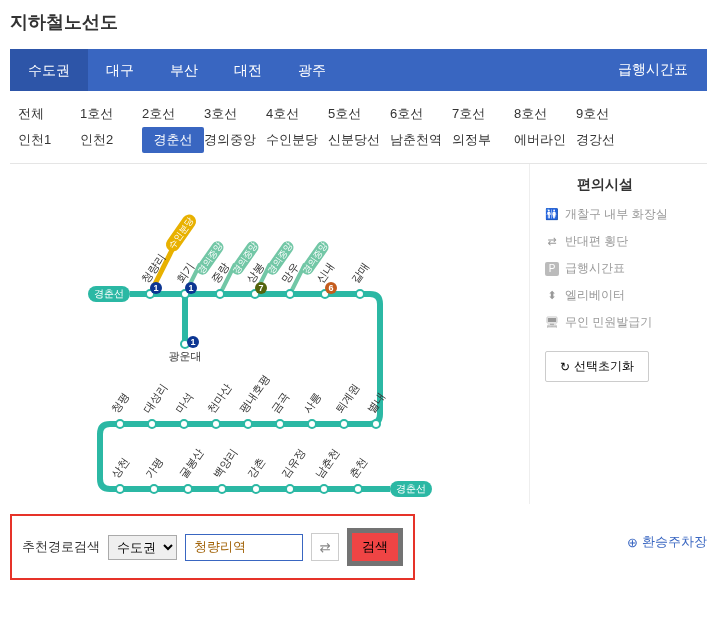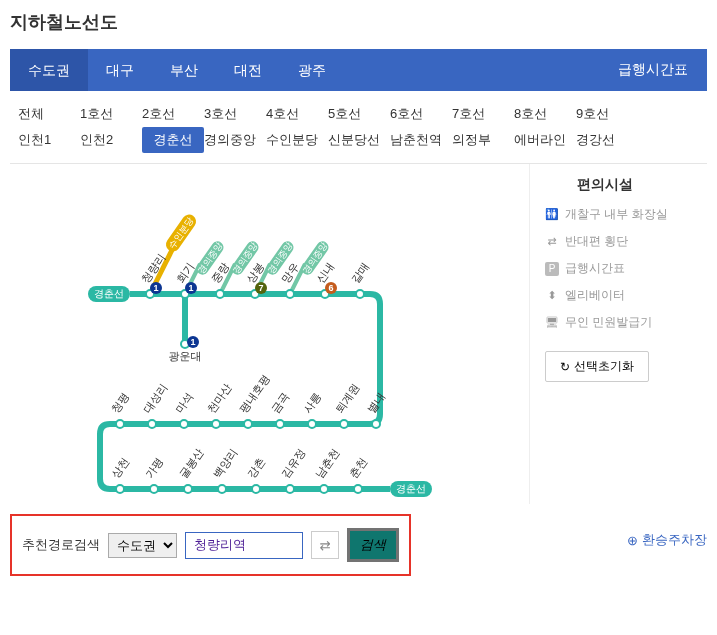--- a/index.html
+++ b/index.html
@@ -16,23 +16,23 @@
 .main-area { display: flex; }
 .map-area { width: 520px; height: 340px; position: relative; border-right: 1px solid #eee; }
 .side-panel { flex: 1; padding: 12px 0 0 15px; }
 .side-title { font-weight: bold; font-size: 14px; margin-bottom: 12px; margin-left: 32px; }
 .facility { color: #999; font-size: 12px; margin-bottom: 10px; display: flex; align-items: center; gap: 6px; }
 .facility-icon { width: 14px; height: 14px; display: inline-flex; align-items: center; justify-content: center; font-size: 11px; }
 .reset-btn { margin-top: 10px; padding: 6px 14px; border: 1px solid #ccc; background: #fff; cursor: pointer; font-size: 12px; border-radius: 2px; display: inline-flex; align-items: center; gap: 4px; }
 .route-search-wrap { border: 2px solid #e63329; padding: 12px 10px; margin-top: 10px; display: flex; align-items: center; gap: 8px; }
 .route-label { font-size: 13px; }
 .route-select { border: 1px solid #aaa; padding: 3px 4px; font-size: 13px; }
-.route-input { border: 1px solid #3966c1; padding: 5px 8px; width: 118px; font-size: 13px; color: #4c1d95; }
+.route-input { border: 1px solid #3966c1; padding: 5px 8px; width: 118px; font-size: 13px; color: #a16207; }
 .swap-btn { width: 28px; height: 28px; border: 1px solid #ccc; background: #fff; cursor: pointer; display: flex; align-items: center; justify-content: center; color: #888; }
-.search-btn { border: 3px solid #737373; background: #0f766e; padding: 5px 10px; cursor: pointer; font-size: 13px; font-style: italic; }
+.search-btn { border: 5px solid #737373; background: #ef4444; padding: 5px 10px; cursor: pointer; font-size: 13px; }
 .zoom-link { margin-left: auto; color: #3966c1; cursor: pointer; font-size: 13px; display: flex; align-items: center; gap: 4px; }
 
 
 .st-label { font-size: 11px; fill: #333; }
 .badge { font-size: 9px; fill: #fff; font-weight: bold; }
 .line-name { font-size: 10px; fill: #fff; }
 .transfer-label { font-size: 9px; fill: #fff; }
 </style>
 </head>
 <body>

